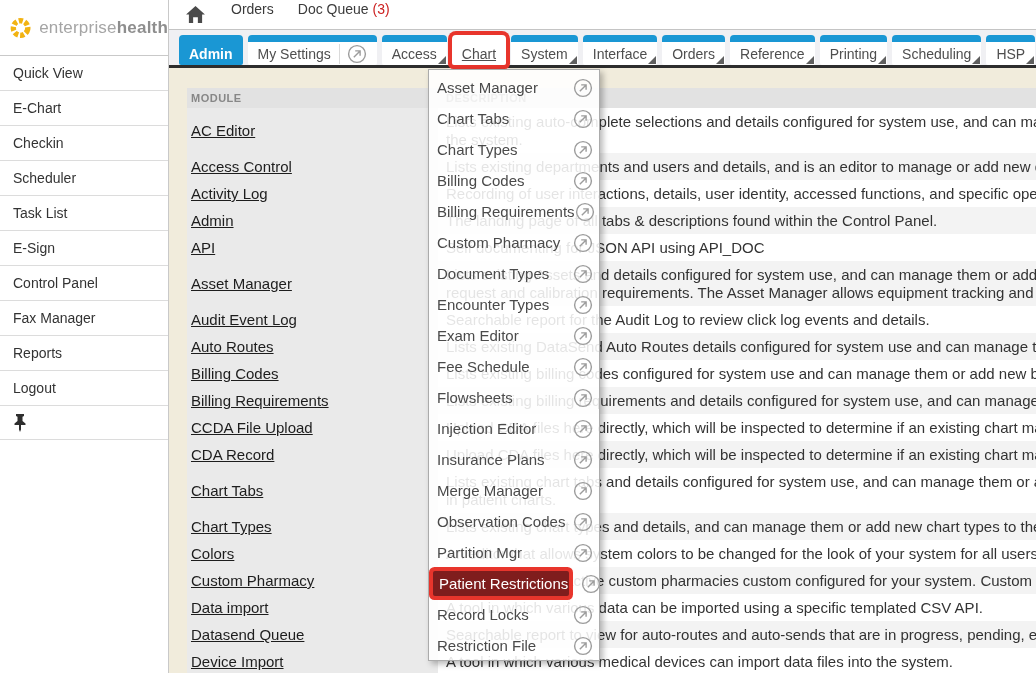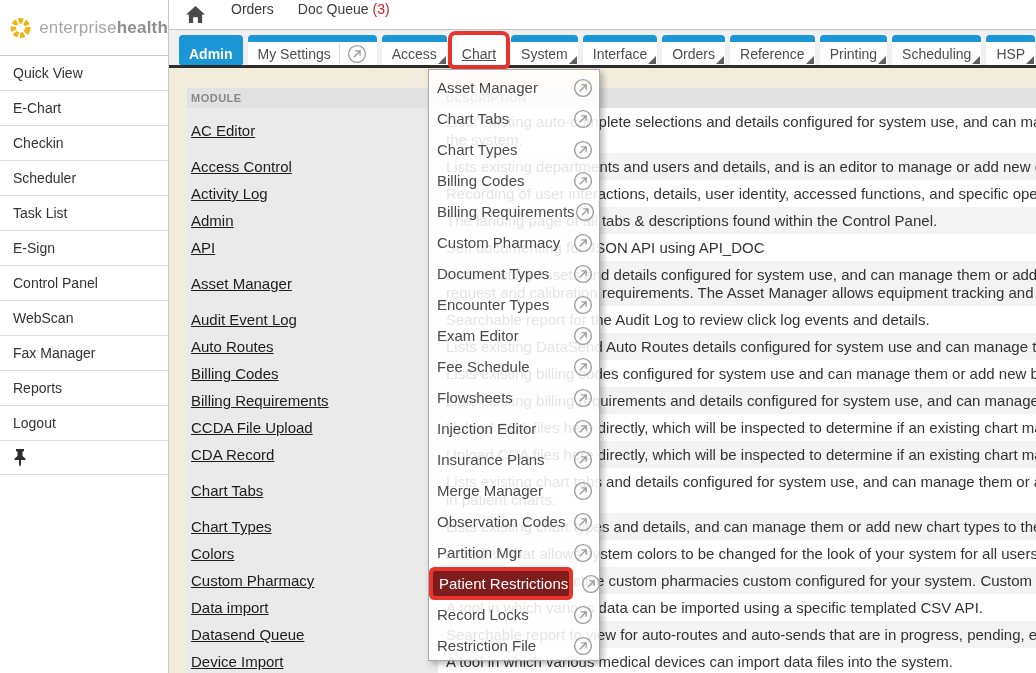--- a/index.html
+++ b/index.html
@@ -85,21 +85,20 @@
     <span id="logo-text"><span>enterprise</span><b>health</b></span>
   </div>
   <div id="sidebar-list">
       <div class="side-item">Quick View</div>
       <div class="side-item">E-Chart</div>
       <div class="side-item">Checkin</div>
       <div class="side-item">Scheduler</div>
       <div class="side-item">Task List</div>
       <div class="side-item">E-Sign</div>
       <div class="side-item">Control Panel</div>
-      <div class="side-item">WebScan</div>
       <div class="side-item">Fax Manager</div>
       <div class="side-item">Reports</div>
       <div class="side-item">Logout</div>
     </div>
   <div id="pin-row">
     <svg width="14" height="18" viewBox="0 0 14 18">
       <path fill="#2e2e2e" d="M3 0 h8 v2 l-1.5 0.8 v4.2 l3 2.5 v1.5 H8 v4.5 L7 18 6 15.5 V11 H1.5 V9.5 l3-2.5 V2.8 L3 2 Z"></path>
     </svg>
   </div>
 </div>

